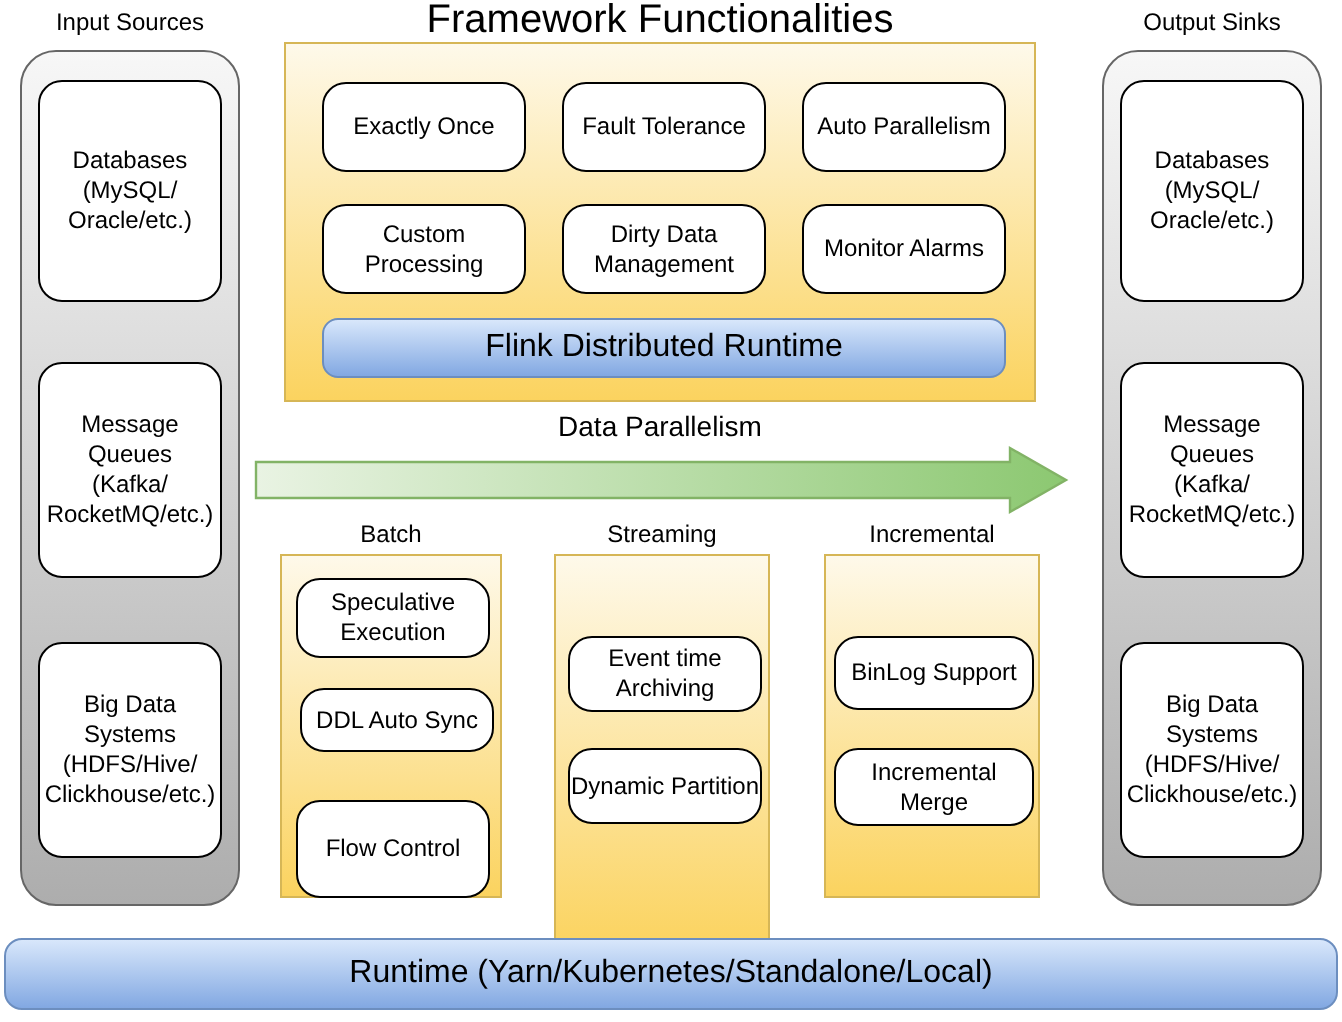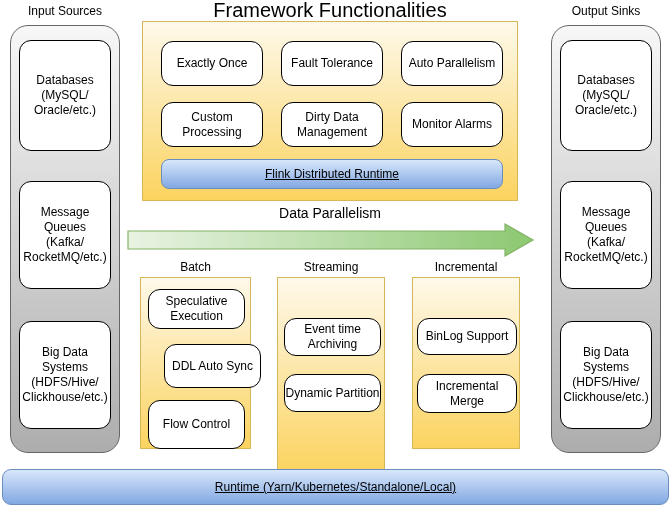--- a/index.html
+++ b/index.html
@@ -22,21 +22,21 @@
   .node{position:absolute;background:#fff;border:1px solid #000;border-radius:12px;
     display:flex;align-items:center;justify-content:center;text-align:center;
     font-size:12px;line-height:15px;white-space:pre-line;padding:2px;}
   .io-node{left:8px;width:92px;}
 
   .yellow-container{position:absolute;border:1px solid var(--yellow-border);
     background:linear-gradient(180deg,var(--yellow-top) 0%,var(--yellow-bottom) 100%);}
 
   .blue-bar{position:absolute;border:1px solid var(--blue-border);border-radius:8px;
     background:linear-gradient(180deg,var(--blue-top) 0%,var(--blue-bottom) 100%);
-    display:flex;align-items:center;justify-content:center;font-size:12px;text-decoration:underline;}
+    display:flex;align-items:center;justify-content:center;font-size:16px;}
 
   .arrow-svg{position:absolute;left:127px;top:221px;}
 </style>
 </head>
 <body>
 
 <div class="canvas">
 
   <div class="section-title" style="left:10px;top:3px;width:110px;">Input Sources</div>
   <div class="gray-container" style="left:10px;">
@@ -89,21 +89,21 @@
         <stop offset="1" style="stop-color:var(--green-dark)"></stop>
       </linearGradient>
     </defs>
     <polygon points="1,10 378,10 378,3 406,19 378,35 378,28 1,28" fill="url(#greenGrad)" stroke="var(--green-border)" stroke-width="1.2"></polygon>
   </svg>
 
   <div class="section-title" style="left:140px;top:259px;width:111px;">Batch</div>
   <div class="yellow-container" style="left:140px;top:277px;width:111px;height:172px;">
     <div class="node" style="left:7px;top:11px;width:97px;height:40px;">Speculative
 Execution</div>
-    <div class="node" style="left:23px;top:66px;width:97px;height:44px;">DDL Auto Sync</div>
+    <div class="node" style="left:9px;top:66px;width:97px;height:32px;">DDL Auto Sync</div>
     <div class="node" style="left:7px;top:122px;width:97px;height:49px;">Flow Control</div>
   </div>
 
   <div class="section-title" style="left:277px;top:259px;width:108px;">Streaming</div>
   <div class="yellow-container" style="left:277px;top:277px;width:108px;height:198px;">
     <div class="node" style="left:6px;top:40px;width:97px;height:38px;">Event time
 Archiving</div>
     <div class="node" style="left:6px;top:96px;width:97px;height:38px;padding:0;">Dynamic Partition</div>
   </div>
 

